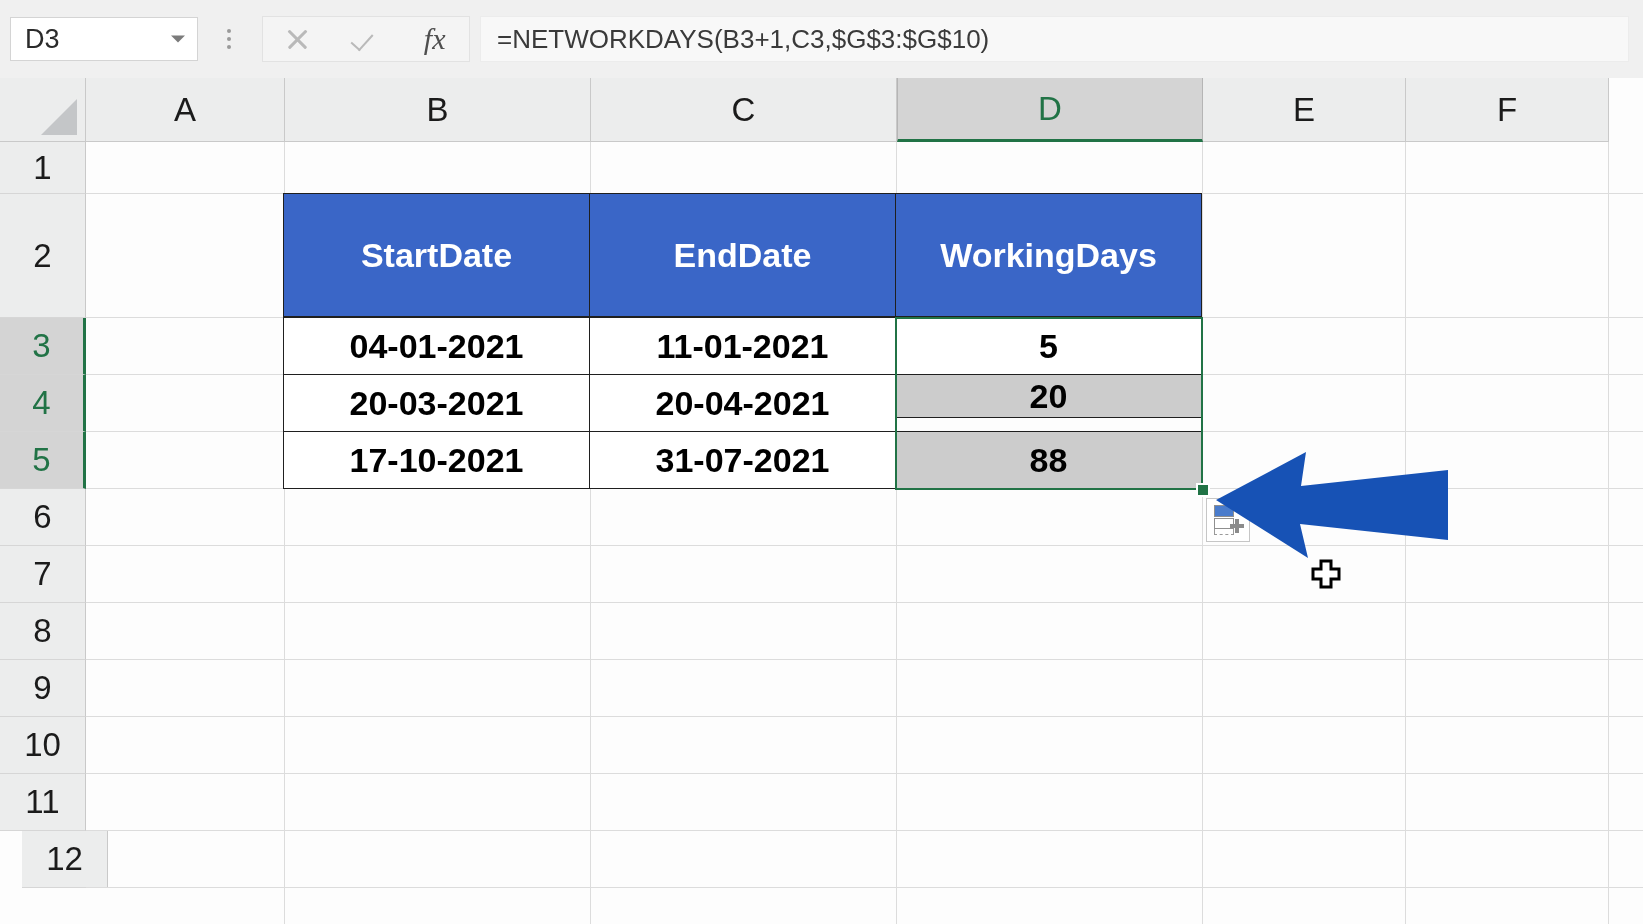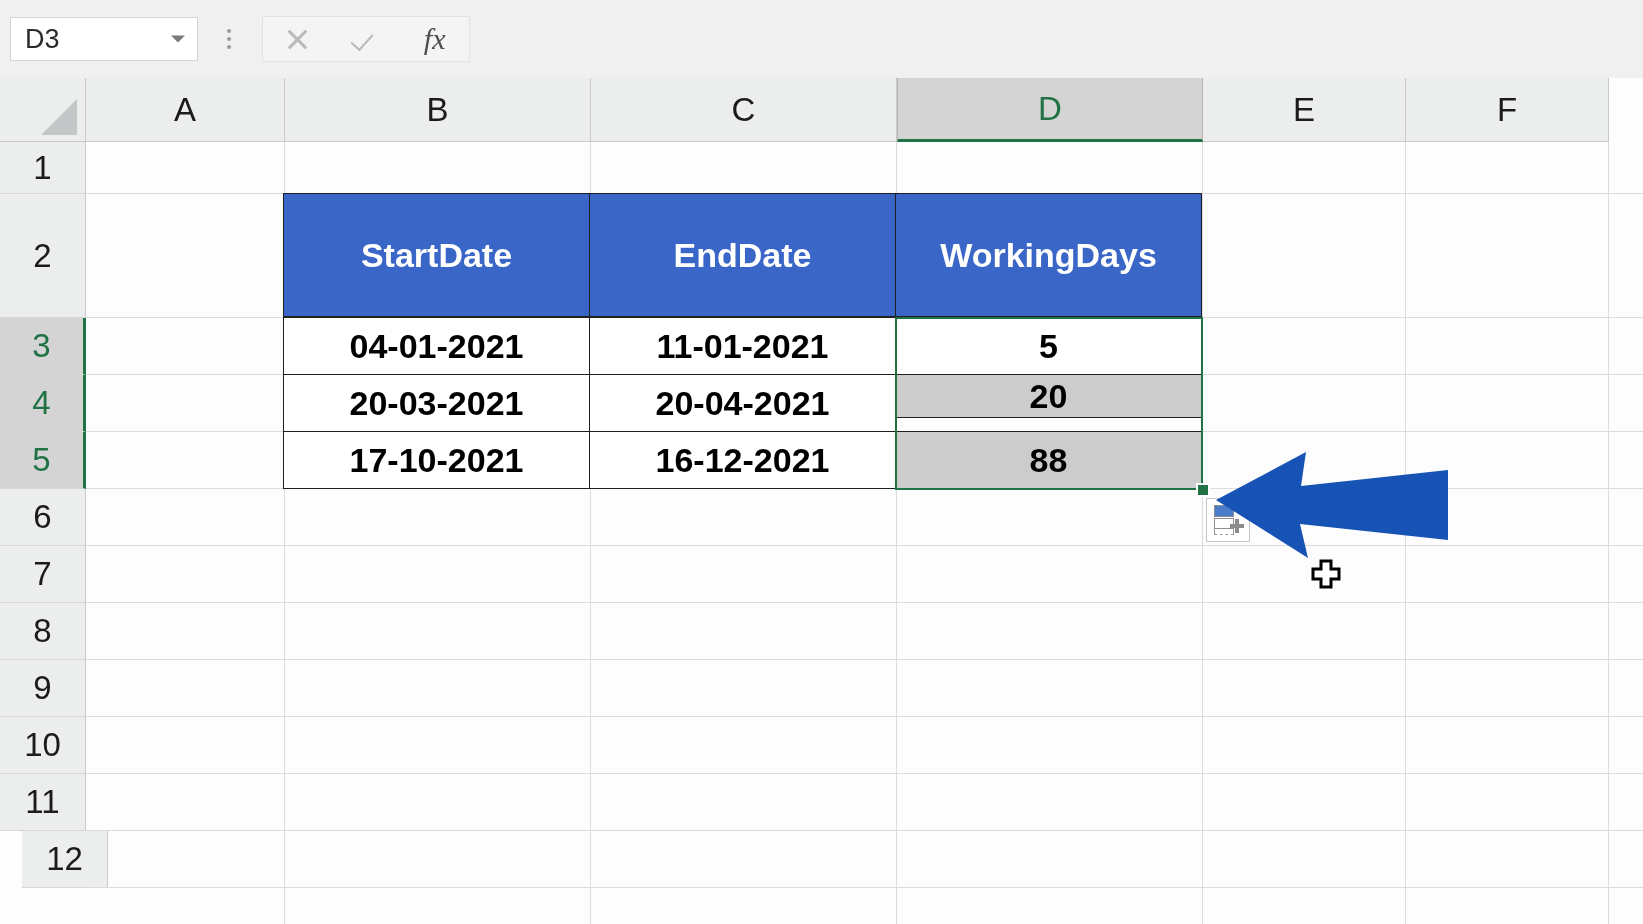--- a/index.html
+++ b/index.html
@@ -217,20 +217,23 @@
         <span class="icon-x"></span>
       </div>
       <div class="fx-btn">
         <span class="icon-check"></span>
       </div>
       <div class="fx-btn">
         <span class="icon-fx">fx</span>
       </div>
     </div>
 
+    <div class="formula-input">
+      <span class="formula-text">=NETWORKDAYS(B3+1,C3,$G$3:$G$10)</span>
+    </div>
   </div>
 
   <div class="grid-wrap">
 
     <div class="colhead-row">
       <div class="corner"></div>
 
       <div class="colhead" style="left:86px;  width:199px;">A</div>
       <div class="colhead" style="left:285px; width:306px;">B</div>
       <div class="colhead" style="left:591px; width:306px;">C</div>
@@ -290,21 +293,21 @@
 
         <div class="tdcell" style="left:197px; top:175px; width:307px; height:58px;">04-01-2021</div>
         <div class="tdcell" style="left:503px; top:175px; width:307px; height:58px;">11-01-2021</div>
         <div class="tdcell" style="left:809px; top:175px; width:307px; height:58px;">5</div>
 
         <div class="tdcell" style="left:197px; top:232px; width:307px; height:58px;">20-03-2021</div>
         <div class="tdcell" style="left:503px; top:232px; width:307px; height:58px;">20-04-2021</div>
         <div class="tdcell gray" style="left:809px; top:232px; width:307px; height:44px;">20</div>
 
         <div class="tdcell" style="left:197px; top:289px; width:307px; height:58px;">17-10-2021</div>
-        <div class="tdcell" style="left:503px; top:289px; width:307px; height:58px;">16-12-2021</div>
+        <div class="tdcell" style="left:503px; top:289px; width:307px; height:58px;">31-07-2021</div>
         <div class="tdcell gray" style="left:809px; top:289px; width:307px; height:58px;">88</div>
       </div>
 
       <div class="sel-range" style="left:809px; top:175px; width:308px; height:173px;"></div>
       <div class="fill-handle" style="left:1110px; top:341px;"></div>
 
       <div class="autofill-tag" style="left:1120px; top:356px;">
         <span class="af-blue"></span>
         <span class="af-white"></span>
         <span class="af-dash"></span>

